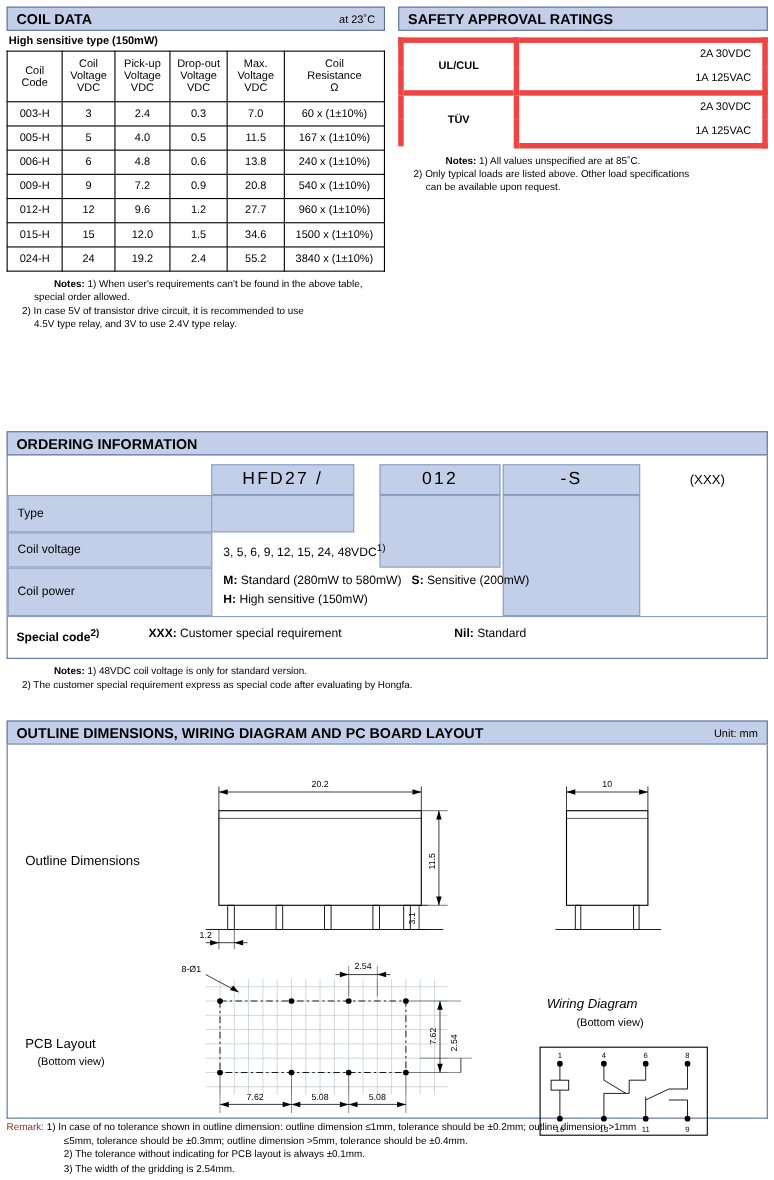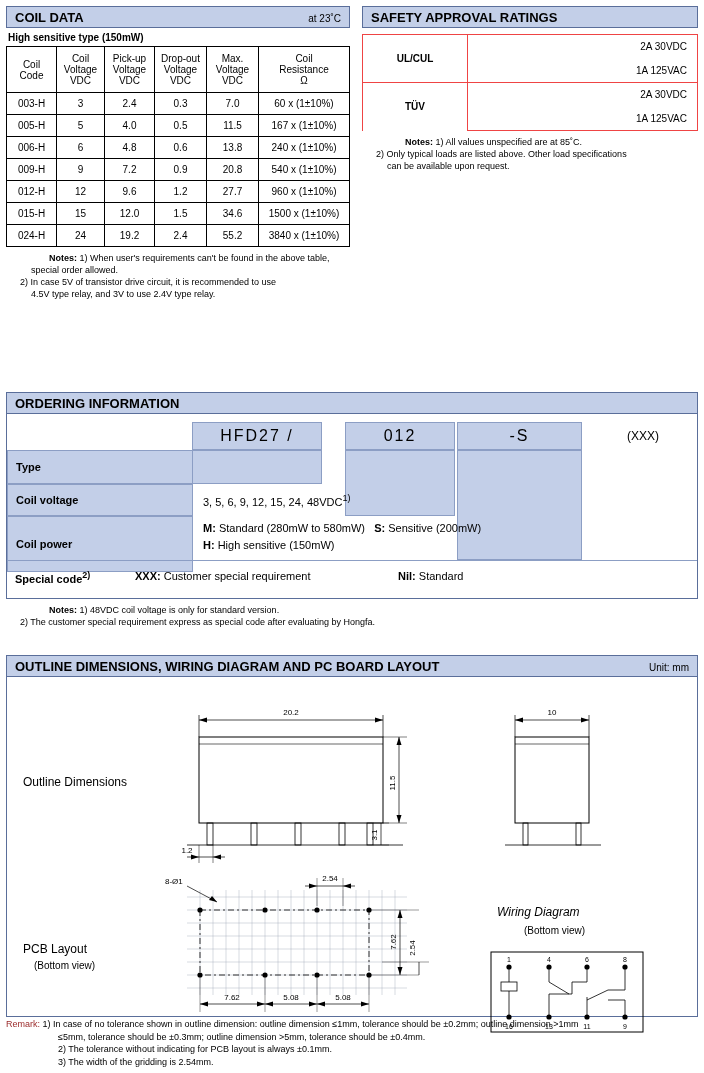--- a/index.html
+++ b/index.html
@@ -56,21 +56,21 @@
   table.coil td.rescol { white-space: nowrap; }
 
   .notes { font-size: 9px; line-height: 12px; margin-top: 5px; }
   .notes b { font-size: 9px; margin-left: 43px; }
   .notes .ln { display:block; }
   .notes .ind1 { padding-left: 14px; }
   .notes .ind2 { padding-left: 25px; }
 
   
   table.safety { width: 336px; font-size: 10px; margin-top: 6px; }
-  table.safety td { border: 1px solid #ef4444; height: 24px; }
+  table.safety td { border: 5px solid #ef4444; height: 24px; }
   table.safety td.lbl { width: 105px; text-align: center; font-weight: bold; }
   table.safety td.val { text-align: right; padding-right: 10px; border-left: 1px solid #000; }
   table.safety td.nb-bottom { border-bottom: none; }
   table.safety td.nb-top { border-top: none; }
 
   
   .ord-wrap { border: 1px solid #5a6e9a; border-top: none; position: relative; height: 185px; }
 
   .ord-part {
     position: absolute;
@@ -86,21 +86,21 @@
     position: absolute;
     font-size: 12px;
     text-align: center;
     line-height: 28px;
     height: 28px;
   }
   .ord-label {
     position: absolute;
     background: #c3cfe8;
     border: 1px solid #8c9ec4;
-    font-weight: bold;
+    font-weight: normal;
     font-size: 11px;
     padding-left: 8px;
     display: flex;
     align-items: center;
   }
   .ord-text { position: absolute; font-size: 11px; }
   .ord-text .sm { font-size: 9px; vertical-align: super; }
   .ord-row-line { position:absolute; left:0; right:0; border-top:1px solid #8c9ec4; }
 
   
@@ -272,38 +272,38 @@
 
       <div class="ord-label" style="left:0px; top:36px; width:186px; height:34px;">Type</div>
       <div class="ord-part" style="left:185px; top:36px; width:130px; height:34px; background:#c3cfe8;"></div>
 
       <div class="ord-label" style="left:0px; top:70px; width:186px; height:32px;">Coil voltage</div>
       <div class="ord-part" style="left:338px; top:36px; width:110px; height:66px; background:#c3cfe8;"></div>
       <div class="ord-text" style="left:196px; top:79px;">
         <span>3, 5, 6, 9, 12, 15, 24, 48VDC</span><span class="sm">1)</span>
       </div>
 
-      <div class="ord-label" style="left:0px; top:102px; width:186px; height:56px;">Coil power</div>
+      <div class="ord-label" style="left:0px; top:102px; width:186px; height:44px;">Coil power</div>
       <div class="ord-part" style="left:450px; top:36px; width:125px; height:110px; background:#c3cfe8;"></div>
       <div class="ord-text" style="left:196px; top:108px;">
         <b>M:</b><span> Standard  (280mW to 580mW)</span>
         &nbsp;&nbsp;<b>S:</b><span> Sensitive (200mW)</span>
       </div>
       <div class="ord-text" style="left:196px; top:125px;">
         <b>H:</b><span> High sensitive  (150mW)</span>
       </div>
 
       <div class="ord-row-line" style="top:146px;"></div>
       <div class="ord-text" style="left:8px; top:156px; font-weight:bold;">
         <span>Special code</span><span class="sm">2)</span>
       </div>
       <div class="ord-text" style="left:128px; top:156px;">
         <b>XXX:</b><span> Customer special requirement</span>
       </div>
-      <div class="ord-text" style="left:391px; top:156px;text-align:right;">
+      <div class="ord-text" style="left:406px; top:156px;text-align:right;">
         <b>Nil:</b><span> Standard</span>
       </div>
     </div>
     <div class="notes">
       <span class="ln"><b>Notes:</b>
         <span>1) 48VDC coil voltage is only for standard version.</span></span>
       <span class="ln ind1">2) The customer special requirement express as special code after evaluating by Hongfa.</span>
     </div>
   </div>
 

